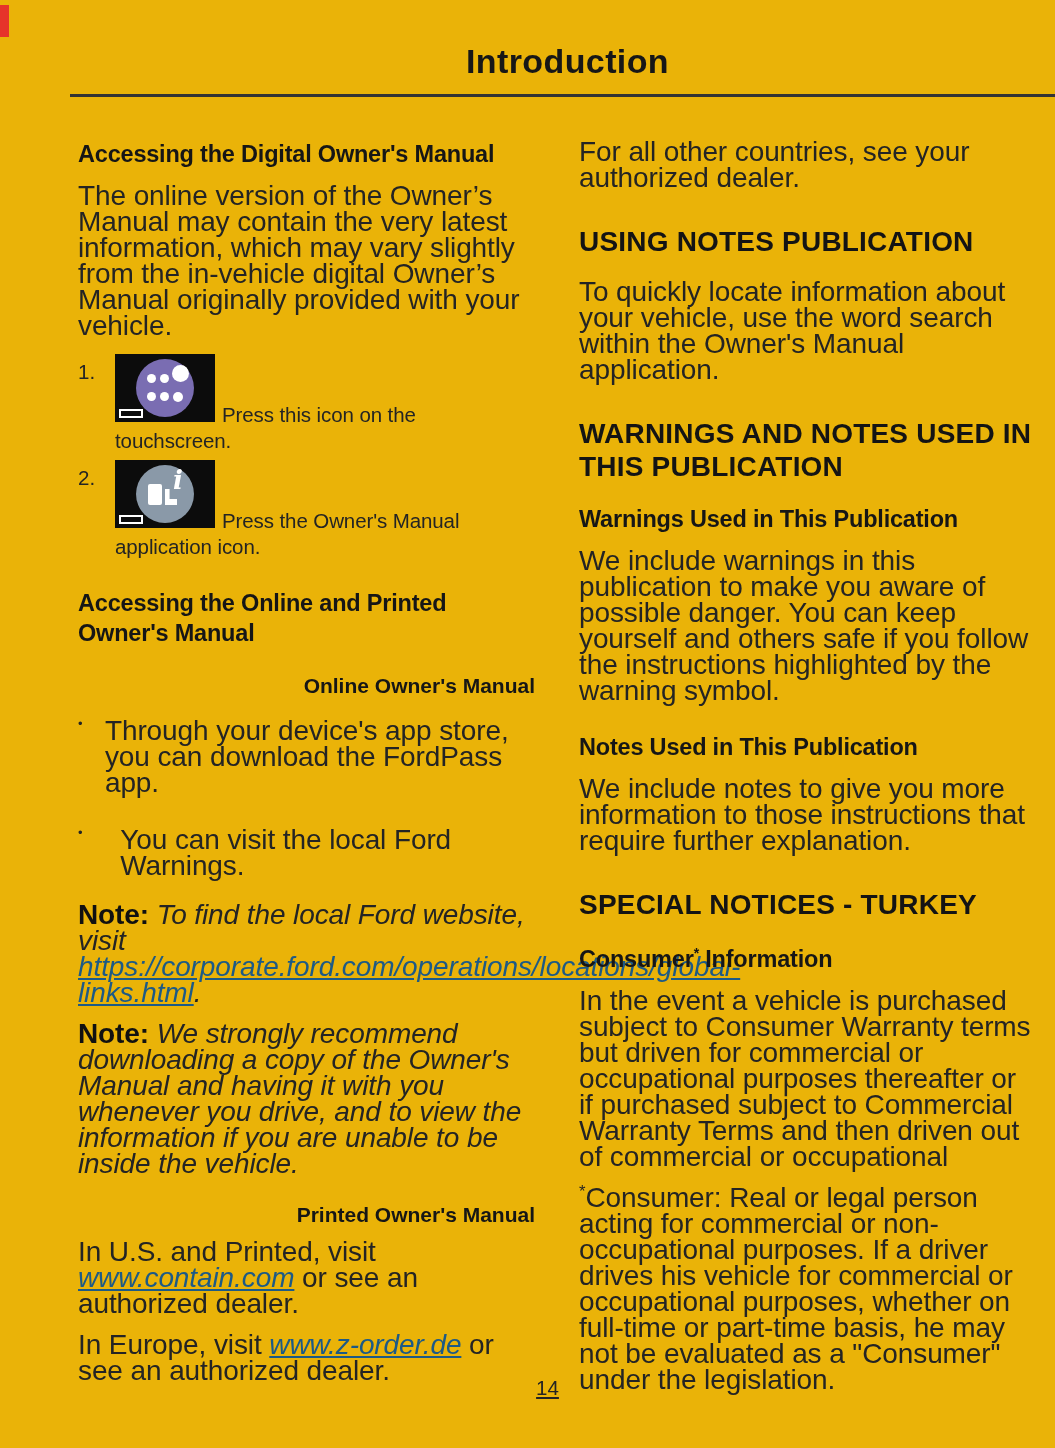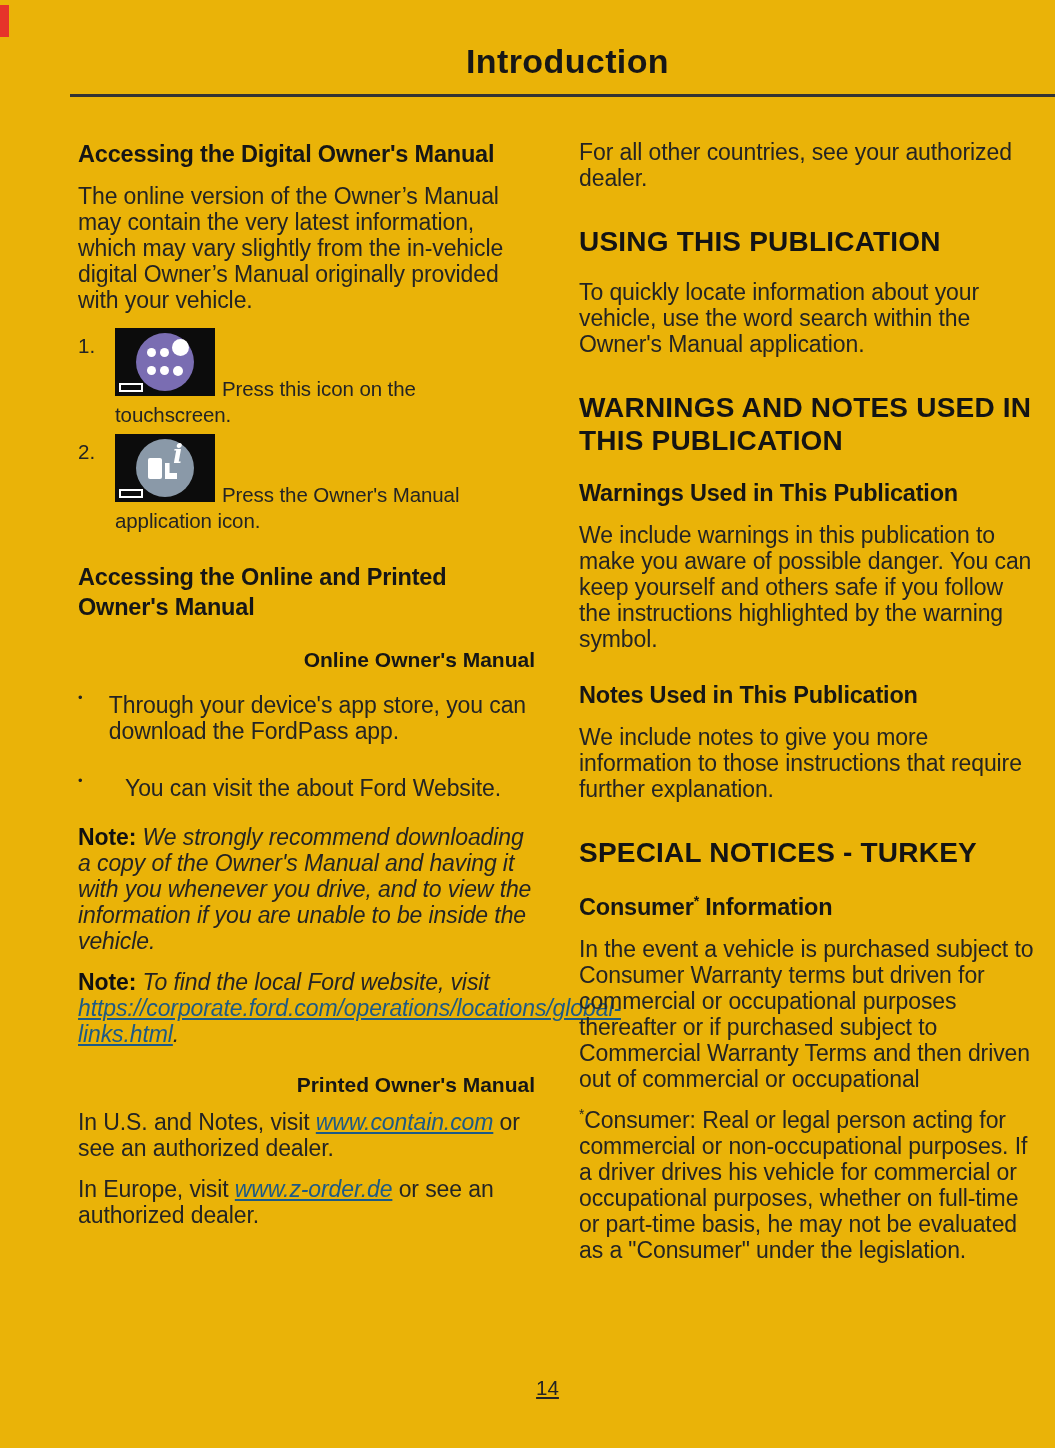--- a/index.html
+++ b/index.html
@@ -22,21 +22,21 @@
     font-size:23.5px; font-weight:bold; color:#161616;
     line-height:1.28; margin:28px 0 14px; letter-spacing:-.2px;
   }
   h2.sec.first { margin-top:0; }
   h1.caps {
     font-size:28px; font-weight:bold; color:#141414;
     line-height:1.2; margin:34px 0 20px; letter-spacing:.2px;
   }
   h3.sub { font-size:21px; font-weight:bold; color:#161616; margin:26px 0 12px;text-align:right; }
 
-  p.body { font-size:23px; line-height:26px; margin:0 0 15px; letter-spacing:-.1px; }
+  p.body { font-size:28px; line-height:26px; margin:0 0 15px; letter-spacing:-.1px; }
   .it { font-style:italic; }
   strong.note-label { color:#111; font-style:normal; }
   a.link { color:#1d5a86; font-style:italic; text-decoration:underline; }
   sup.ast { font-size:60%; vertical-align:super; line-height:0; }
 
   
   .step { display:flex; margin:2px 0 6px; }
   .step-num { width:37px; font-size:20.5px; padding-top:6px; }
   .step-body { flex:1; font-size:20.5px; line-height:26px; letter-spacing:-.1px; }
   .app-tile {
@@ -116,38 +116,38 @@
 
       <h2 class="sec">Accessing the Online and Printed Owner's Manual</h2>
       <h3 class="sub">Online Owner's Manual</h3>
 
       <div class="bullet">
         <span class="marker">•</span>
         <p class="body">Through your device's app store, you can download the FordPass app.</p>
       </div>
       <div class="bullet">
         <span class="marker">•</span>
-        <p class="body">You can visit the about Ford Website.</p>
+        <p class="body">You can visit the local Ford Warnings.</p>
       </div>
+
+      <p class="body"><strong class="note-label">Note:</strong><span class="it"> To find the local Ford website, visit </span><a class="link">https://corporate.ford.com/operations/locations/global-links.html</a><span class="it">.</span></p>
 
       <p class="body"><strong class="note-label">Note:</strong><span class="it"> We strongly recommend downloading a copy of the Owner's Manual and having it with you whenever you drive, and to view the information if you are unable to be inside the vehicle.</span></p>
 
-      <p class="body"><strong class="note-label">Note:</strong><span class="it"> To find the local Ford website, visit </span><a class="link">https://corporate.ford.com/operations/locations/global-links.html</a><span class="it">.</span></p>
-
       <h3 class="sub">Printed Owner's Manual</h3>
 
-      <p class="body"><span>In U.S. and Notes, visit </span><a class="link">www.contain.com</a><span> or see an authorized dealer.</span></p>
+      <p class="body"><span>In U.S. and Printed, visit </span><a class="link">www.contain.com</a><span> or see an authorized dealer.</span></p>
 
       <p class="body"><span>In Europe, visit </span><a class="link">www.z-order.de</a><span> or see an authorized dealer.</span></p>
     </section>
 
     <section class="col">
       <p class="body" style="margin-bottom:24px;">For all other countries, see your authorized dealer.</p>
 
-      <h1 class="caps">USING THIS PUBLICATION</h1>
+      <h1 class="caps">USING NOTES PUBLICATION</h1>
       <p class="body">To quickly locate information about your vehicle, use the word search within the Owner's Manual application.</p>
 
       <h1 class="caps">WARNINGS AND NOTES USED IN THIS PUBLICATION</h1>
       <h2 class="sec" style="margin-top:20px;">Warnings Used in This Publication</h2>
       <p class="body">We include warnings in this publication to make you aware of possible danger. You can keep yourself and others safe if you follow the instructions highlighted by the warning symbol.</p>
 
       <h2 class="sec">Notes Used in This Publication</h2>
       <p class="body">We include notes to give you more information to those instructions that require further explanation.</p>
 
       <h1 class="caps">SPECIAL NOTICES - TURKEY</h1>

